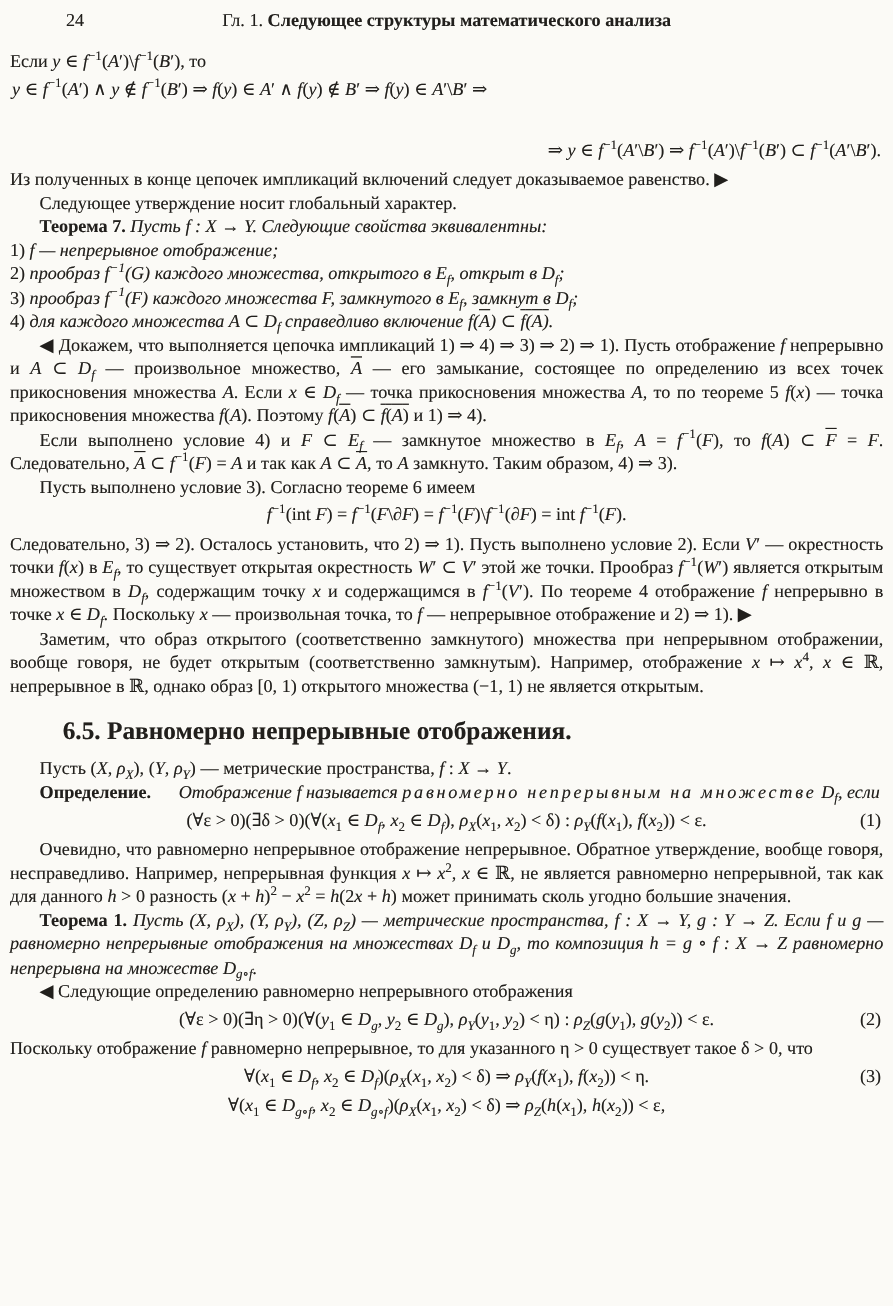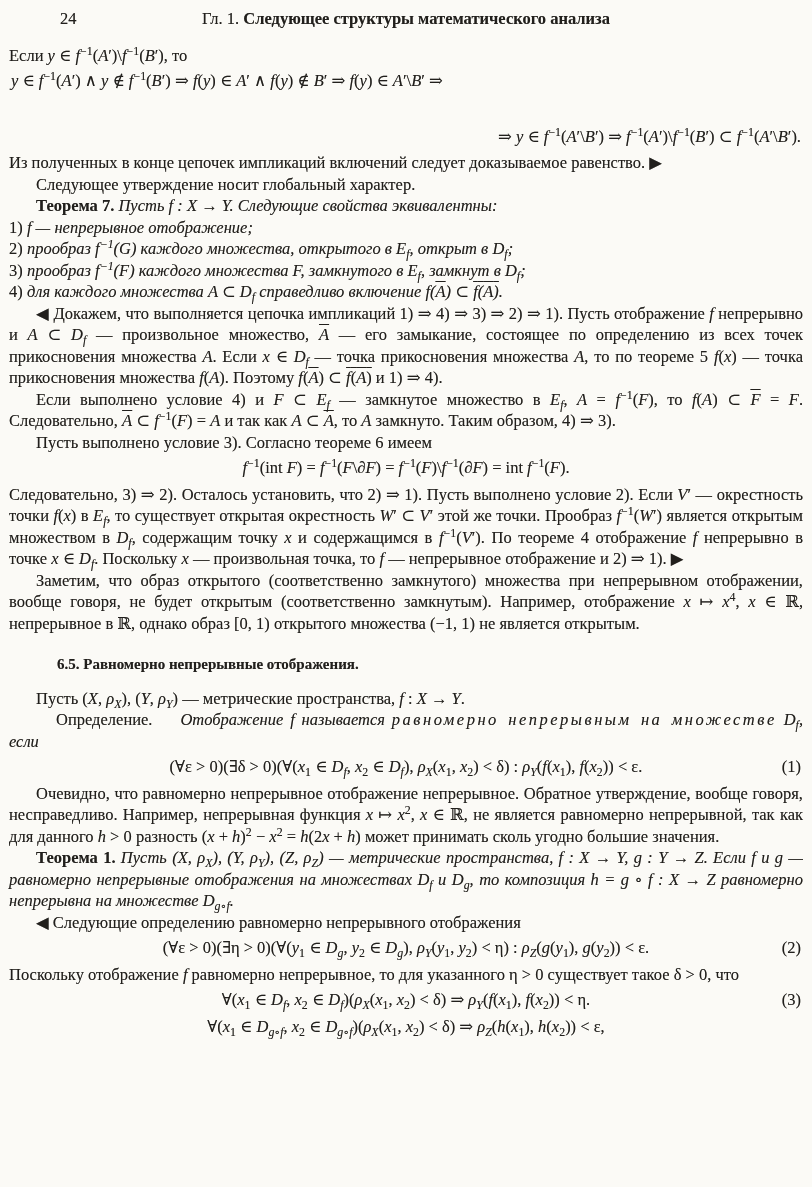--- a/index.html
+++ b/index.html
@@ -15,34 +15,34 @@
     padding: 8px 9px 0 9px;
     overflow: hidden;
     text-shadow: 0 0 0.5px rgba(30,28,25,0.45);
   }
   .running-head { position: relative; text-align: center; margin-bottom: 15px; }
   .pagenum { position: absolute; left: 23px; top: 0; margin-left: 28px; }
   .para { text-align: justify; }
   .indent { text-indent: 27px; }
   .thm { font-style: italic; }
   .thm-label { font-weight: bold; }
-  .def-label { font-weight: normal; font-style: normal; margin-left: 20px; }
+  .def-label { font-weight: bold; font-style: normal; }
   .it { font-style: italic; margin-left: 21px; }
   .thm-item { font-style: italic; }
   .up { font-style: normal; }
   .sp { letter-spacing: 2.5px; }
   .ov { text-decoration: overline; }
   sup { font-size: 0.72em; line-height: 0; vertical-align: super; }
   sub { font-size: 0.72em; line-height: 0; vertical-align: sub; }
   .dmath { position: relative; text-align: center; margin: 4px 0 5px 0; }
   .eq-left  { text-align: left; padding-left: 2px; }
   .eq-right { text-align: right; padding-right: 2px; margin-top: 34px; }
   .eq-num { position: absolute; right: 2px; top: 0; }
   .section-title {
-    font-weight: bold; font-size: 15px;
+    font-weight: bold; font-size: 23px;
     margin: 20px 0 12px 48px;
     text-align: left;
   }
 </style>
 </head>
 <body>
 
 <div class="page">
 
   <header class="running-head">

